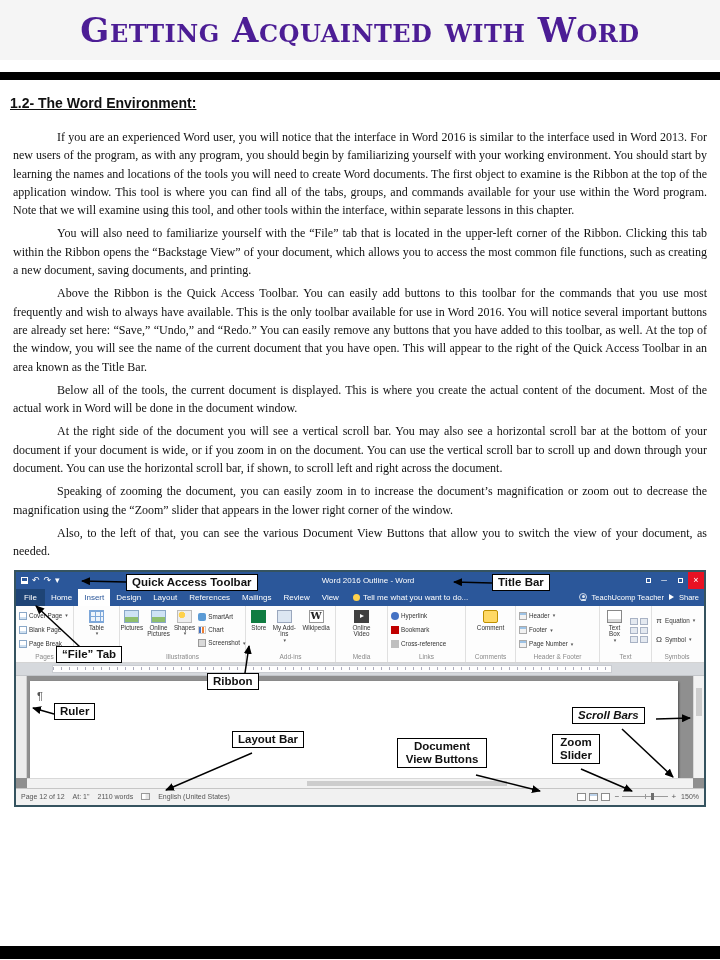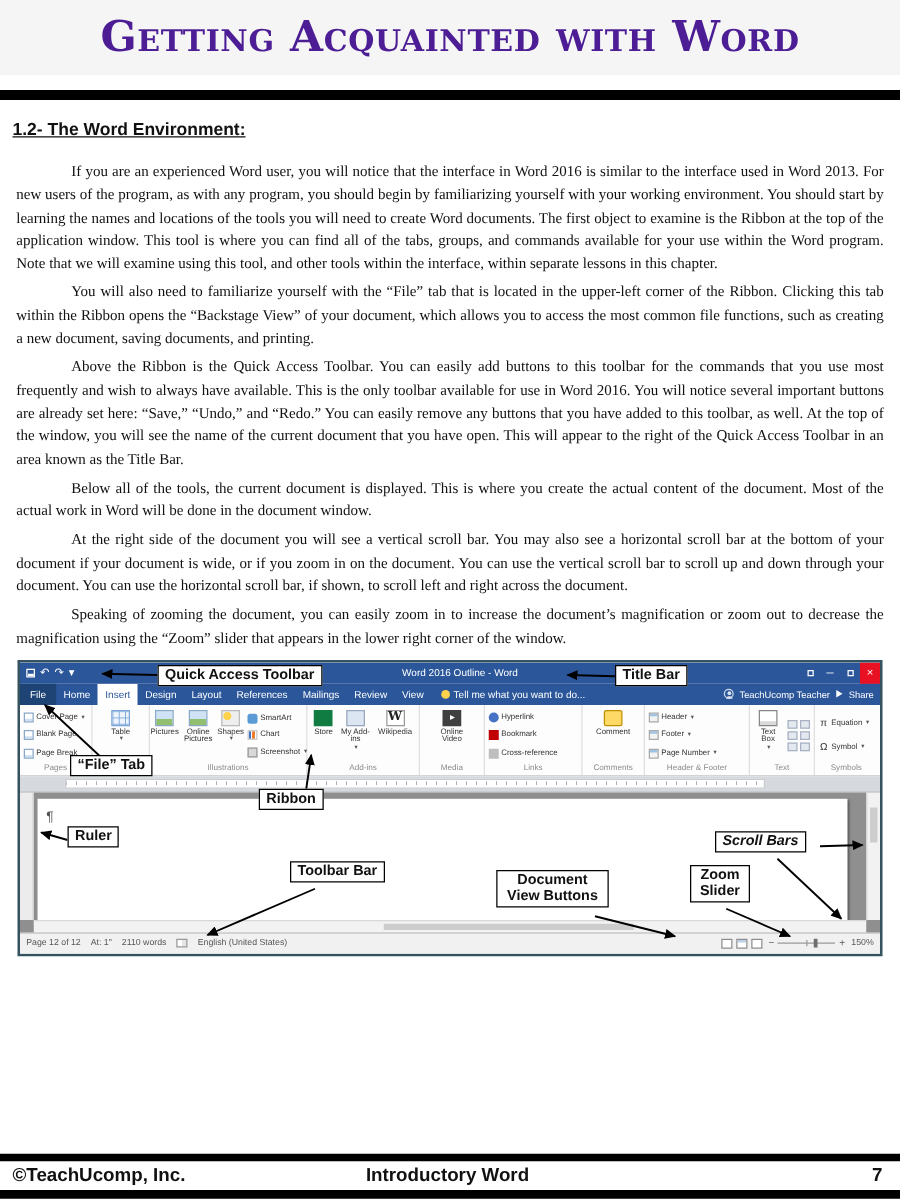--- a/index.html
+++ b/index.html
@@ -144,20 +144,21 @@
   <div class="top-rule"></div>
 
   <div class="content">
     <h2 class="section-heading">1.2- The Word Environment:</h2>
     <p class="para">If you are an experienced Word user, you will notice that the interface in Word 2016 is similar to the interface used in Word 2013. For new users of the program, as with any program, you should begin by familiarizing yourself with your working environment. You should start by learning the names and locations of the tools you will need to create Word documents. The first object to examine is the Ribbon at the top of the application window. This tool is where you can find all of the tabs, groups, and commands available for your use within the Word program. Note that we will examine using this tool, and other tools within the interface, within separate lessons in this chapter.</p>
     <p class="para">You will also need to familiarize yourself with the “File” tab that is located in the upper-left corner of the Ribbon. Clicking this tab within the Ribbon opens the “Backstage View” of your document, which allows you to access the most common file functions, such as creating a new document, saving documents, and printing.</p>
     <p class="para">Above the Ribbon is the Quick Access Toolbar. You can easily add buttons to this toolbar for the commands that you use most frequently and wish to always have available. This is the only toolbar available for use in Word 2016. You will notice several important buttons are already set here: “Save,” “Undo,” and “Redo.” You can easily remove any buttons that you have added to this toolbar, as well. At the top of the window, you will see the name of the current document that you have open. This will appear to the right of the Quick Access Toolbar in an area known as the Title Bar.</p>
     <p class="para">Below all of the tools, the current document is displayed. This is where you create the actual content of the document. Most of the actual work in Word will be done in the document window.</p>
     <p class="para">At the right side of the document you will see a vertical scroll bar. You may also see a horizontal scroll bar at the bottom of your document if your document is wide, or if you zoom in on the document. You can use the vertical scroll bar to scroll up and down through your document. You can use the horizontal scroll bar, if shown, to scroll left and right across the document.</p>
     <p class="para">Speaking of zooming the document, you can easily zoom in to increase the document’s magnification or zoom out to decrease the magnification using the “Zoom” slider that appears in the lower right corner of the window.</p>
+    <p class="para">Also, to the left of that, you can see the various Document View Buttons that allow you to switch the view of your document, as needed.</p>
 
     <div class="shot">
 
       <div class="w-titlebar">
         <div class="qat">
           <span class="qat-save"></span>
           <span class="qat-g">↶</span>
           <span class="qat-g">↷</span>
           <span class="qat-g">▾</span>
         </div>
@@ -440,31 +441,26 @@
           <line x1="640" y1="147" x2="674" y2="146" marker-end="url(#ah)"></line>
           <line x1="606" y1="157" x2="657" y2="205" marker-end="url(#ah)"></line>
         </g>
       </svg>
 
       <div class="co co-qat">Quick Access  Toolbar</div>
       <div class="co co-titlebar">Title Bar</div>
       <div class="co co-file">“File” Tab</div>
       <div class="co co-ribbon">Ribbon</div>
       <div class="co co-ruler">Ruler</div>
-      <div class="co co-status">Toolbar Bar</div>
+      <div class="co co-status">Layout Bar</div>
       <div class="co co-docview">Document View Buttons</div>
       <div class="co co-zoom">Zoom Slider</div>
       <div class="co co-scroll">Scroll Bars</div>
 
     </div>
   </div>
 
   <div class="page-footer">
     <div class="f-bar"></div>
-    <div class="f-row">
-      <span class="f-left">©TeachUcomp, Inc.</span>
-      <span class="f-center">Introductory Word</span>
-      <span class="f-right">7</span>
-    </div>
     <div class="f-bar f-bar2"></div>
   </div>
 
 </div>
 
 </body></html>

